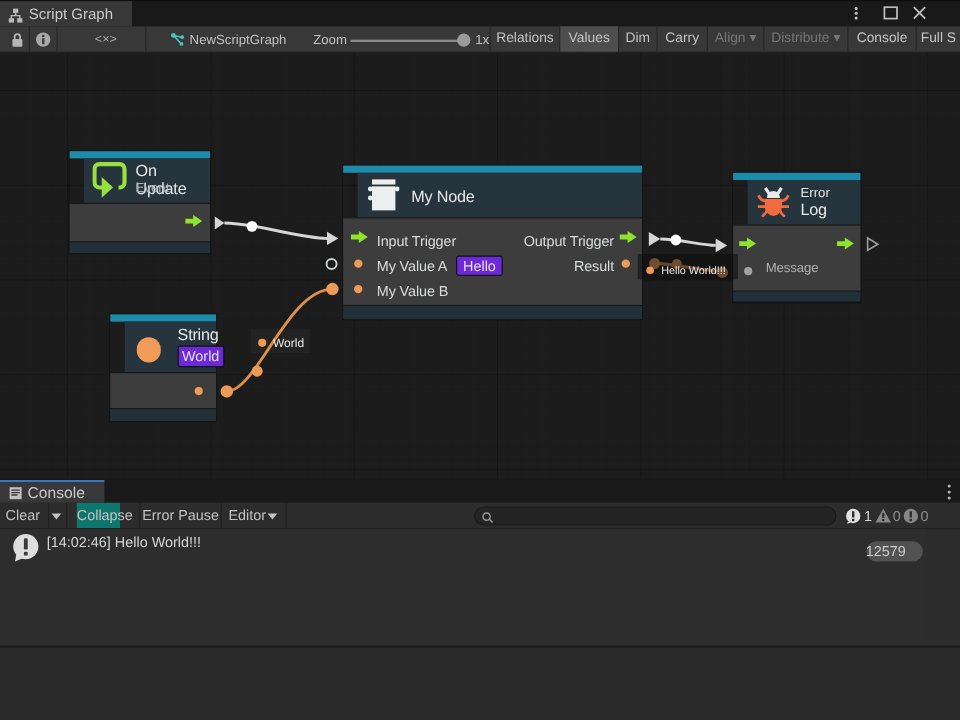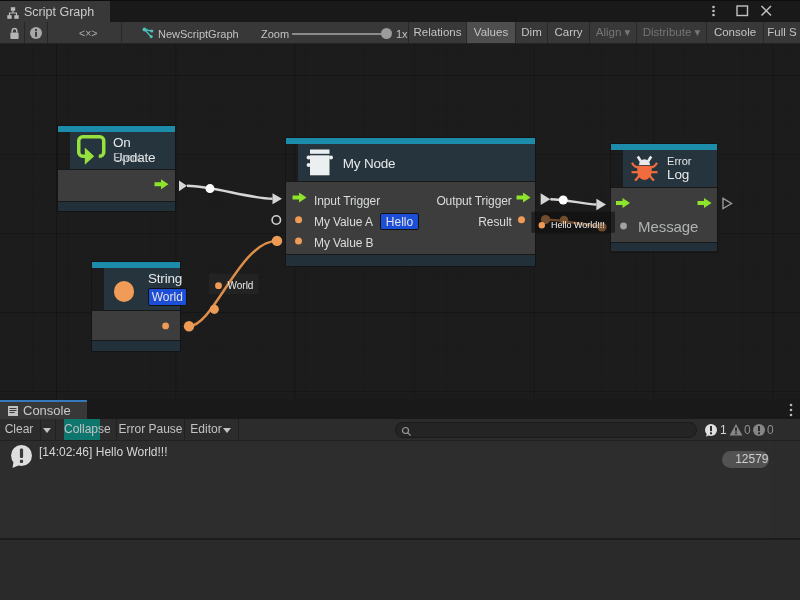--- a/index.html
+++ b/index.html
@@ -33,35 +33,35 @@
     background-position:0 31px, 56px 0, 0 7.4px, 8.3px 0;
   }
   .node { position:absolute; box-shadow:0 0 0 1px #141414; }
   .teal { background:#1d8caa; }
   .nhead { background:#26343d; position:relative;margin-left:12px; }
   .nbody { background:#3d3d3d; border-top:1px solid #181818; position:relative; }
   .nfoot { background:#223039; border-top:1px solid #181818; }
   .ntitle { color:#e6e8e9; font-size:13.5px; letter-spacing:-0.2px; }
   .nsub { color:#a9b2b7; font-size:11px; }
   .pinlabel { color:#dadcdd; font-size:12px; letter-spacing:-0.1px; }
-  .litbox { position:absolute; background:#1d4ed8; border:1px solid #111;
+  .litbox { position:absolute; background:#6d28d9; border:1px solid #111;
     border-radius:2px; color:#e2e2e2; text-align:center; }
 
   
   #console { position:absolute; left:0; top:399px; width:800px; height:201px; background:#2c2c2c; }
   #ctabrow { position:absolute; left:0; top:0; width:800px; height:20px; background:#191919; }
   #cbluetop { position:absolute; left:0; top:1px; width:87px; height:2px; background:#3579bb; }
   #ctab { position:absolute; left:0; top:3px; width:87px; height:17px; background:#383838; color:#c9c9c9; font-size:13px; }
   #ctab span { position:absolute; left:23px; top:1px; }
   #ctoolbar { position:absolute; left:0; top:20px; width:800px; height:22px; background:#2c2c2c; border-bottom:1px solid #212121; font-size:12px; color:#c2c2c2; }
   .cbtn { position:absolute; top:0; height:21px; line-height:21px; text-align:center; }
   .csep { position:absolute; top:0; width:1px; height:21px; background:#212121; }
   #csearch { position:absolute; left:395px; top:3px; width:302px; height:16px; background:#242424; border:1px solid #1a1a1a; border-radius:8px; }
   #crow { position:absolute; left:0; top:42px; width:772px; height:96px; background:#2d2d2d; color:#d6d6d6; font-size:12px; }
-  #cbadge { position:absolute; right:3.5px; top:10.3px; width:47px; height:17px; background:#525252; border-radius:8.5px; color:#cfcfcf; font-size:12px; text-align:right; line-height:17px; }
+  #cbadge { position:absolute; right:3.5px; top:10.3px; width:47px; height:17px; background:#525252; border-radius:8.5px; color:#cfcfcf; font-size:12px; text-align:left; line-height:17px; }
   #cdivider { position:absolute; left:0; top:138.5px; width:800px; height:2.5px; background:#1c1c1c; }
   #cdetail { position:absolute; left:0; top:141px; width:800px; height:60px; background:#2a2a2a; }
 </style>
 </head>
 <body>
 <div id="stage">
 
   <div id="tabrow"></div>
   <div id="gtab">
     <svg class="abs" style="left:6px;top:5px" width="14" height="14" viewBox="0 0 14 14">
@@ -185,21 +185,21 @@
           <path d="M8 10 a5.5 5.8 0 0 1 11 0 Z" fill="#e9e9e9"></path>
           <path d="M1 7.8 Q3.2 12.3 6.8 12.3 M26 7.8 Q23.8 12.3 20.2 12.3" stroke="#f06b3e" stroke-width="2.3" fill="none"></path>
           <path d="M0.5 17.2 H26.5" stroke="#f06b3e" stroke-width="2.2" fill="none"></path>
           <path d="M4 25.7 Q7 23.2 8.6 19.5 M23 25.7 Q20 23.2 18.4 19.5" stroke="#f06b3e" stroke-width="2.2" fill="none"></path>
           <path d="M6.3 10.8 H20.7 V16.8 a7.2 8.2 0 0 1 -14.4 0 Z" fill="#f06b3e"></path>
         </svg>
         <div class="abs nsub" style="left:44.5px;top:5px;color:#e4e6e7">Error</div>
         <div class="abs ntitle" style="left:44.5px;top:17.8px">Log</div>
       </div>
       <div class="nbody" style="height:54.5px">
-        <div class="abs pinlabel" style="left:27.5px;top:30px;color:#b0b2b3;font-size:15px">Message</div>
+        <div class="abs pinlabel" style="left:27.5px;top:30px;color:#b0b2b3;font-size:11px">Message</div>
       </div>
       <div class="nfoot" style="height:9px"></div>
     </div>
 
     <svg class="abs" style="left:0;top:0" width="800" height="355" viewBox="0 0 800 355">
       <g id="wires">
 
         <g fill="#8ee42d">
           <path d="M154.5 138.2 h6.5 v-3 l7.5 5 l-7.5 5 v-3 h-6.5 z"></path>
           <path d="M292.5 151.5 h6.5 v-3 l7.5 5 l-7.5 5 v-3 h-6.5 z"></path>

